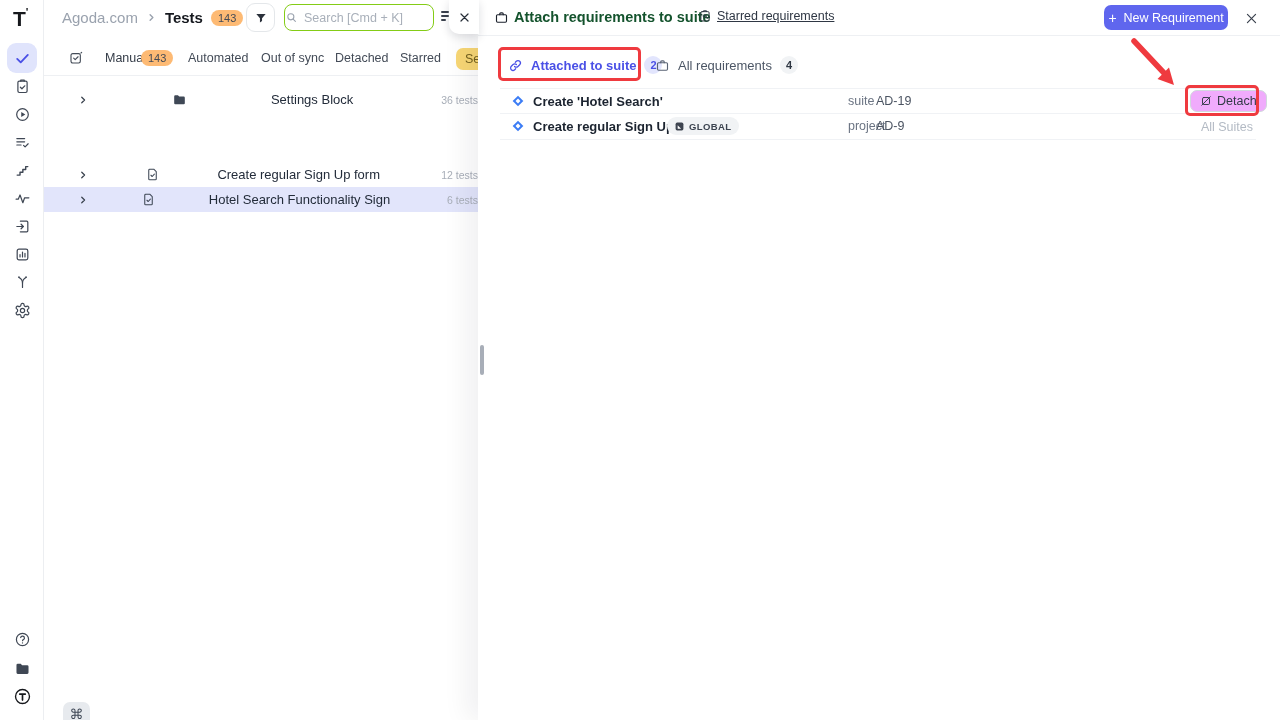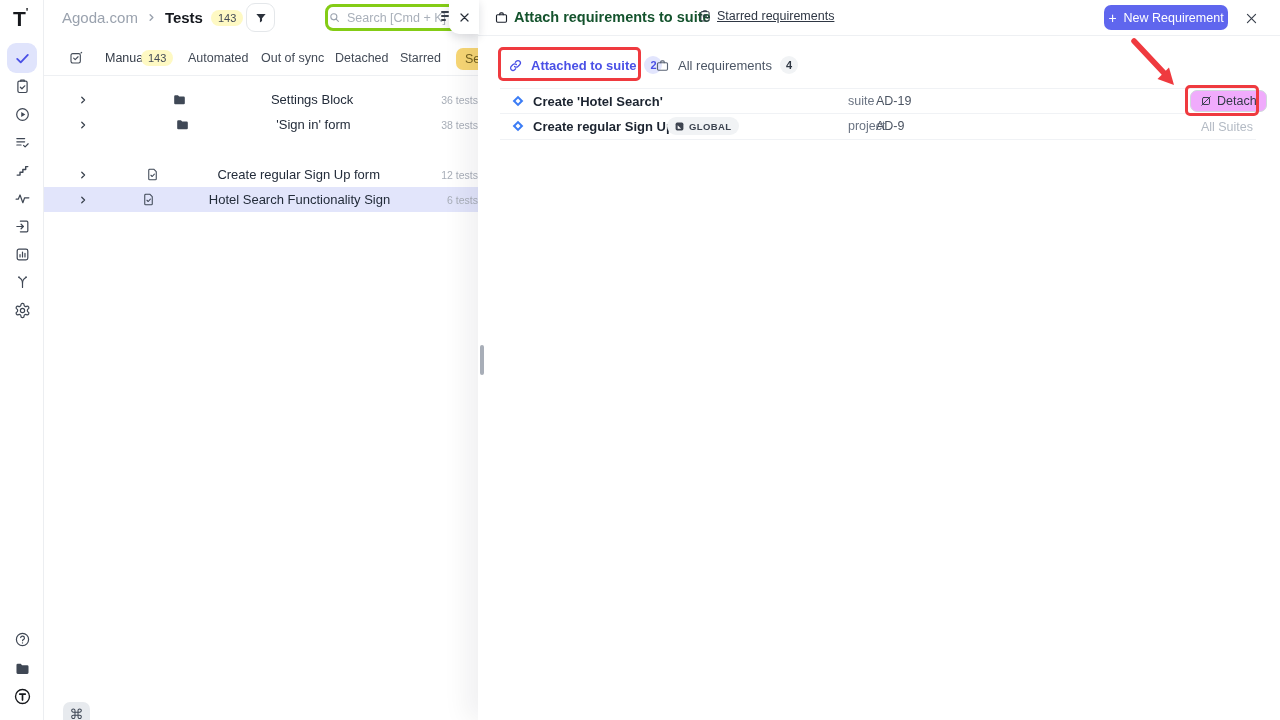--- a/index.html
+++ b/index.html
@@ -13,23 +13,23 @@
   #rail { position:absolute; left:0; top:0; width:44px; height:720px; background:#fff; border-right:1px solid #eceef1; }
   .rail-ic { position:absolute; left:13px; width:18px; height:18px; color:#3f4754; display:flex; align-items:center; justify-content:center; }
   .rail-sel { position:absolute; left:7px; top:43px; width:30px; height:30px; border-radius:9px; background:#e0e4fc; display:flex; align-items:center; justify-content:center; color:#4a50e6; }
   #logo { position:absolute; left:13px; top:6px; font-size:21px; font-weight:800; color:#16181c; letter-spacing:-1px; }
   #logo .tick { font-size:11px; font-weight:800; vertical-align:10px; margin-left:1px; }
 
   
   #leftpanel { position:absolute; left:44px; top:0; width:434px; height:720px; background:#fff; overflow:hidden; }
   .crumb-proj { font-size:15px; color:#9aa2ae; }
   .crumb-sec { font-size:15px; font-weight:700; color:#15181e; }
-  .pill { background:#fef9c3; color:#424a56; font-size:11px; font-weight:500; border-radius:9px; padding:2px 7px; }
+  .pill { background:#fdba74; color:#424a56; font-size:11px; font-weight:500; border-radius:9px; padding:2px 7px; }
   .iconbtn { width:29px; height:29px; border:1px solid #e4e7ea; border-radius:9px; display:flex; align-items:center; justify-content:center; background:#fff; }
-  #search { position:absolute; left:240px; top:4px; width:150px; height:27px; border:3px solid #84cc16; border-radius:8px; display:flex; align-items:center; gap:6px; padding-left:0; background:#fff;margin-left:41px; }
+  #search { position:absolute; left:240px; top:4px; width:150px; height:27px; border:1px solid #84cc16; border-radius:8px; display:flex; align-items:center; gap:6px; padding-left:0; background:#fff; }
   #search input { border:none; outline:none; width:110px; font-size:12.5px; color:#3c4450; font-family:"Liberation Sans",sans-serif; background:transparent; }
   #search input::placeholder { color:#a9b0ba; }
   .ftab { position:absolute; top:51px; font-size:12.5px; color:#434b57; font-weight:500; white-space:nowrap; }
   .sevchip { position:absolute; left:412px; top:48px; background:#f8d775; color:#75621f; font-size:12.5px; font-weight:500; border-radius:7px; padding:4px 9px; white-space:nowrap; }
   #filterdivider { position:absolute; left:0; top:75px; width:434px; height:1px; background:#eef0f3; }
   .trow { position:absolute; left:0; width:434px; height:25px; display:flex; align-items:center; padding-left:34px; gap:7px;justify-content:space-between; }
   .trow.sel { background:#e2e5fb; }
   .tlabel { font-size:13px; color:#232c3a; white-space:nowrap; }
   .tcount { font-size:10.5px; color:#a8aeb8; margin-left:4px; white-space:nowrap; }
   #cmdbadge { position:absolute; left:19px; top:702px; width:27px; height:24px; background:#e7eaee; border-radius:7px; display:flex; align-items:center; justify-content:center; font-size:14px; color:#3f4856; }
@@ -243,34 +243,20 @@
           </svg>
         </span>
       <span>
           <svg width="15" height="15" viewBox="0 0 24 24">
             <path d="M3.5 7A1.8 1.8 0 015.3 5.2h4.2l2 2.1h7.2A1.8 1.8 0 0120.5 9v8.8a1.8 1.8 0 01-1.8 1.8H5.3a1.8 1.8 0 01-1.8-1.8z" fill="#3f4856"></path>
           </svg>
         </span>
       <span class="tlabel">Settings Block</span>
       <span class="tcount">36 tests</span>
     </div>
-    <div class="trow" style="top:112px">
-      <span>
-          <svg width="10" height="10" viewBox="0 0 16 16" fill="none" stroke="#3a424e" stroke-width="2" stroke-linecap="round" stroke-linejoin="round">
-            <path d="M6 3.5l4.5 4.5L6 12.5"></path>
-          </svg>
-        </span>
-      <span>
-          <svg width="15" height="15" viewBox="0 0 24 24">
-            <path d="M3.5 7A1.8 1.8 0 015.3 5.2h4.2l2 2.1h7.2A1.8 1.8 0 0120.5 9v8.8a1.8 1.8 0 01-1.8 1.8H5.3a1.8 1.8 0 01-1.8-1.8z" fill="#3f4856"></path>
-          </svg>
-        </span>
-      <span class="tlabel">'Sign in' form</span>
-      <span class="tcount">38 tests</span>
-    </div>
     <div class="trow" style="top:162px">
       <span>
           <svg width="10" height="10" viewBox="0 0 16 16" fill="none" stroke="#3a424e" stroke-width="2" stroke-linecap="round" stroke-linejoin="round">
             <path d="M6 3.5l4.5 4.5L6 12.5"></path>
           </svg>
         </span>
       <span>
           <svg width="15" height="15" viewBox="0 0 24 24" fill="none" stroke="#3f4856" stroke-width="1.7" stroke-linecap="round" stroke-linejoin="round">
             <path d="M7.5 3.5h6.5l4 4V19a1.5 1.5 0 01-1.5 1.5h-9A1.5 1.5 0 016 19V5a1.5 1.5 0 011.5-1.5z"></path>
             <path d="M9.5 13.2l2 2 3.5-3.7"></path>

